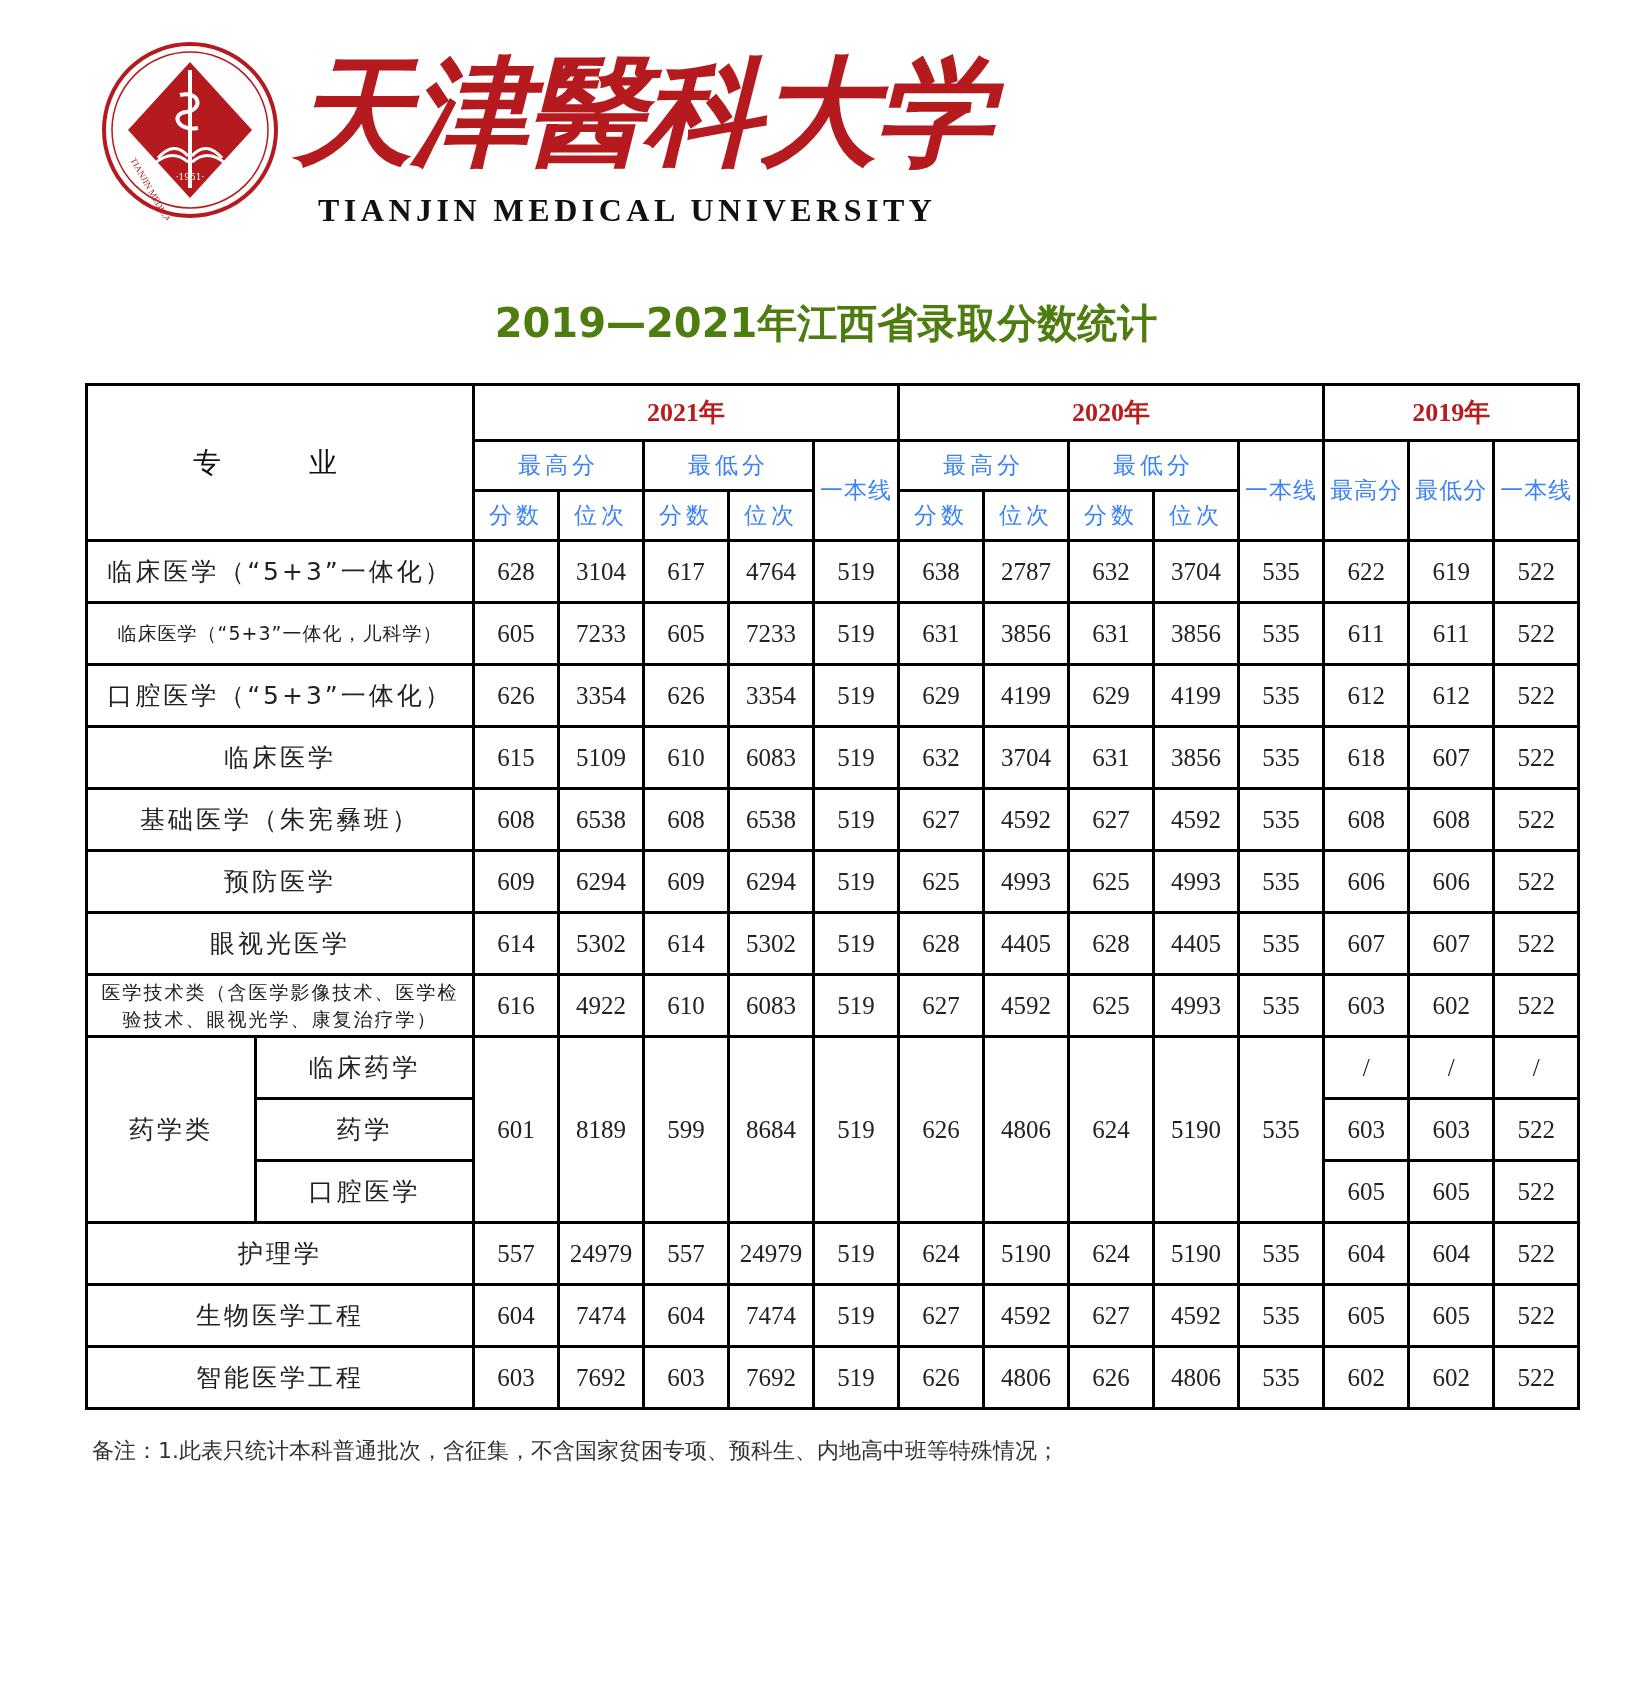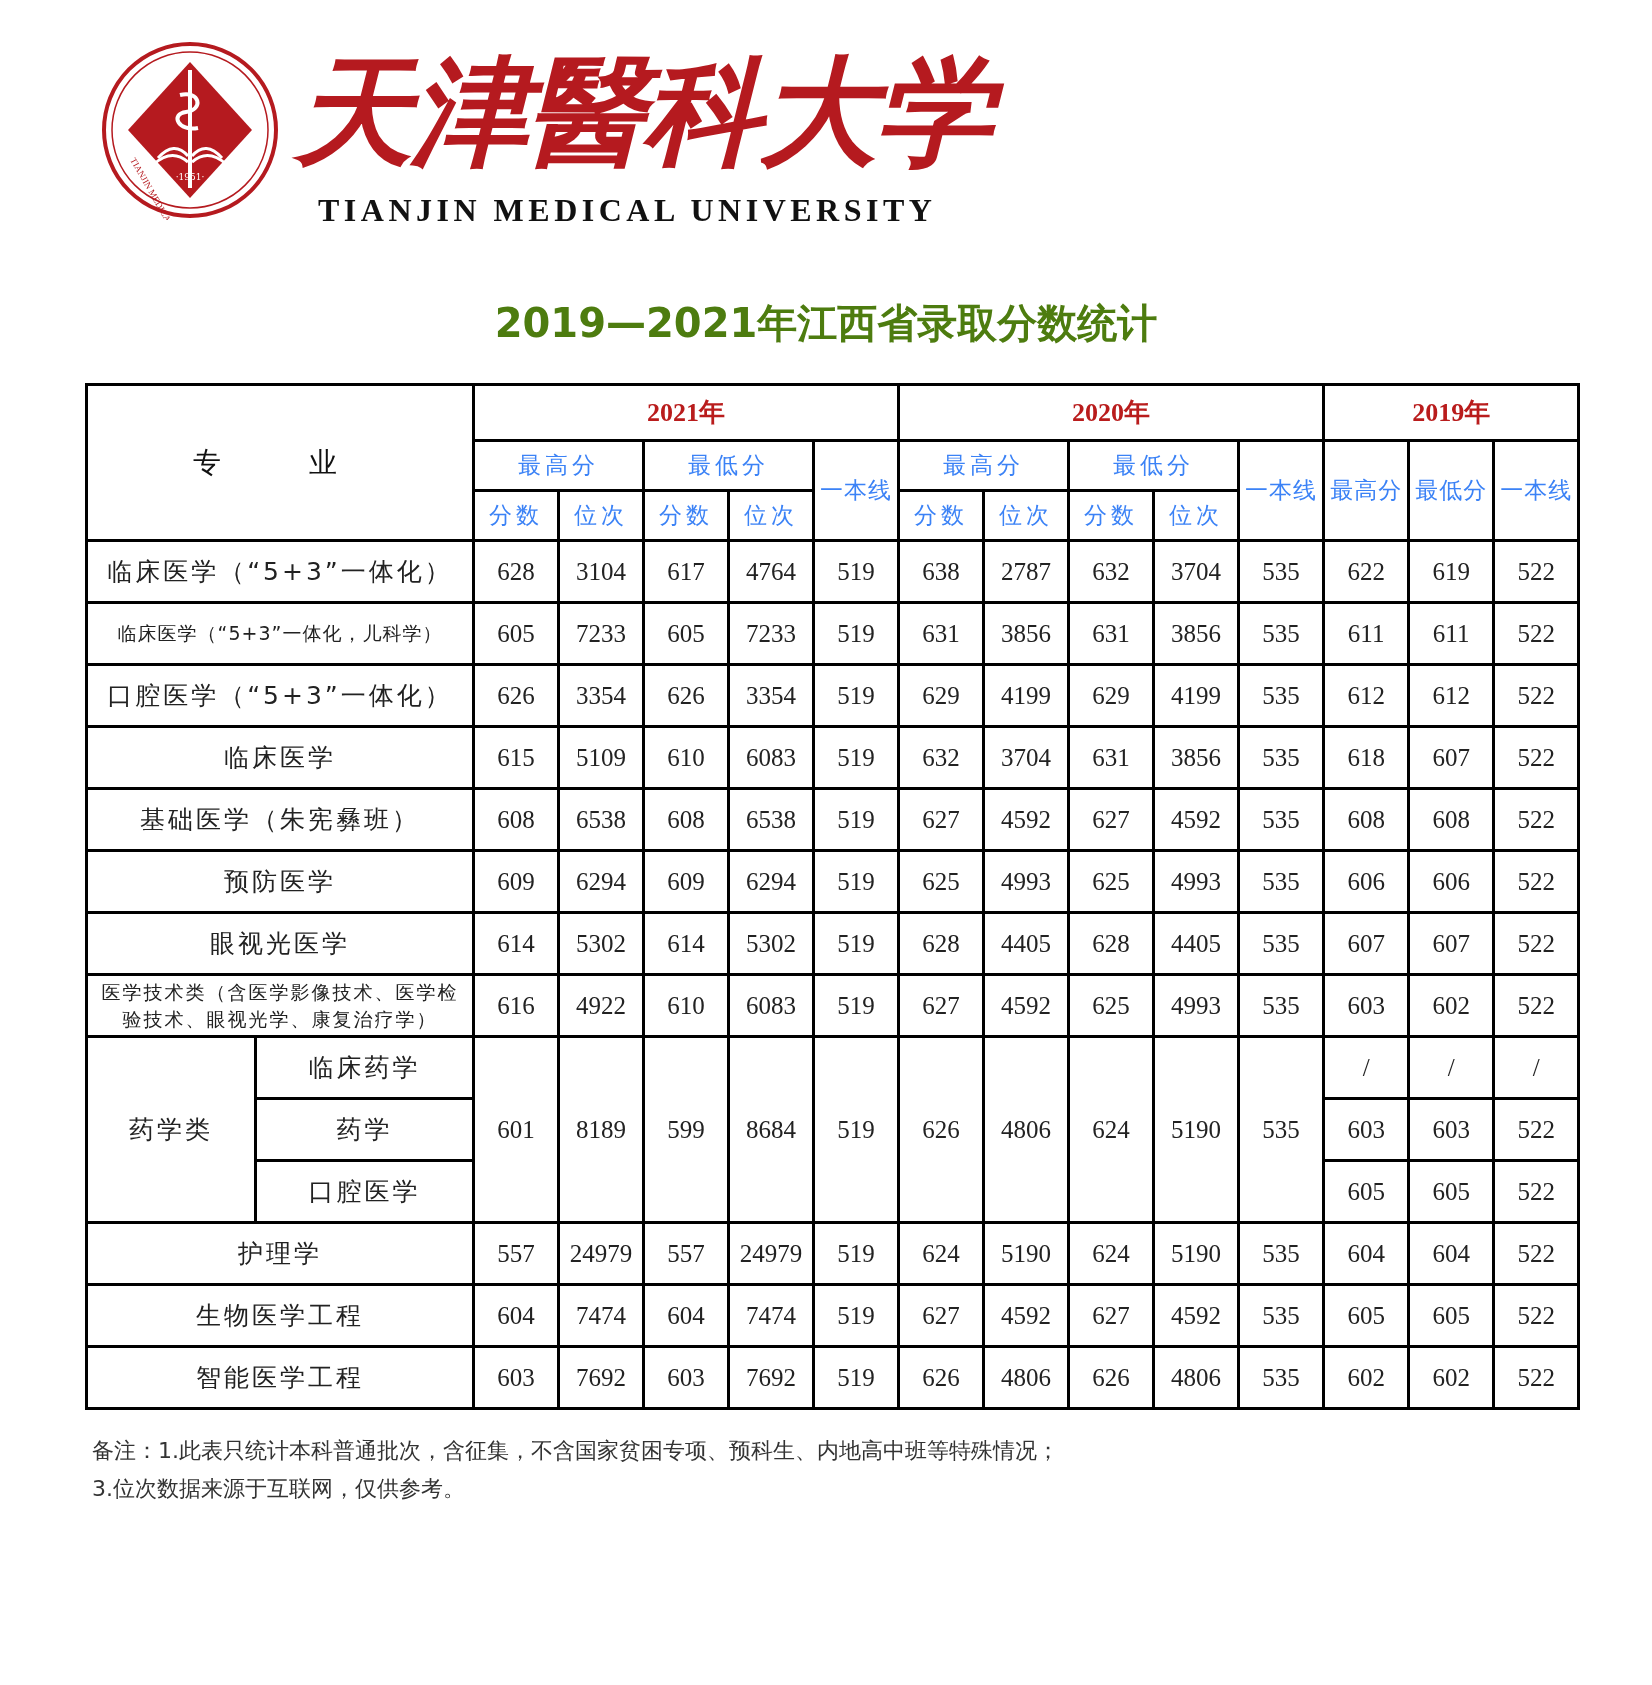--- a/index.html
+++ b/index.html
@@ -21,21 +21,21 @@
   table.scores th { font-size:24px; }
   table.scores th.year { font-weight:bold; font-size:26px; color:#b91c1c; }
   .hdr-cn { font-family:"DejaVu Sans",sans-serif; letter-spacing:4px; font-size:23px; color:#3b82f6; }
   .hdr-major { font-family:"DejaVu Sans",sans-serif; font-size:28px; letter-spacing:30px; color:#111; }
   td.major { text-align:left; padding-left:6px; font-family:"DejaVu Sans",sans-serif;
              font-size:23px; letter-spacing:3px; color:#333; }
   td.major.small { font-size:19px; letter-spacing:1px; }
   td.major.two { font-size:19px; letter-spacing:2px; line-height:27px; }
   .notes { position:absolute; left:92px; top:1432px; font-family:"DejaVu Sans",sans-serif;
            font-size:22px; color:#333; line-height:38px; }
-  .notes div { white-space:nowrap; }
+  .notes div { white-space:nowrap;text-align:right; }
 </style>
 </head>
 <body>
 
 <div class="header">
   <svg class="seal" viewBox="0 0 180 180">
     <circle cx="90" cy="90" r="86" fill="none" stroke="#b51a1f" stroke-width="4"></circle>
     <circle cx="90" cy="90" r="78" fill="none" stroke="#b51a1f" stroke-width="1.5"></circle>
     <polygon points="90,22 152,90 90,158 28,90" fill="#b51a1f"></polygon>
     <rect x="88" y="30" width="4" height="118" fill="#fff"></rect>
@@ -306,14 +306,13 @@
         <td>535</td>
     <td>602</td>
         <td>602</td>
         <td>522</td>
   </tr>
 </tbody>
   </table>
 
 <div class="notes">
   <div>备注：1.此表只统计本科普通批次，含征集，不含国家贫困专项、预科生、内地高中班等特殊情况；</div>
-  <div>3.位次数据来源于互联网，仅供参考。</div>
 </div>
 
 </body></html>

